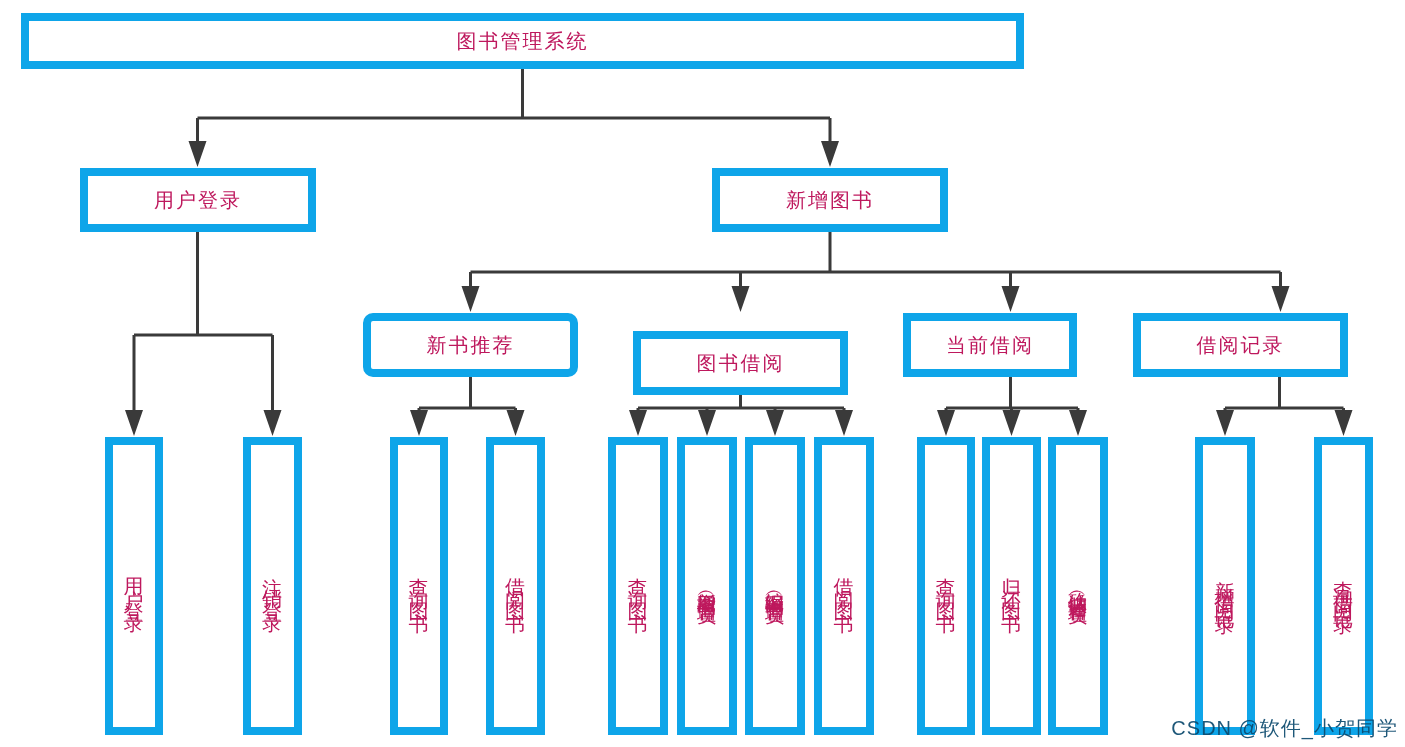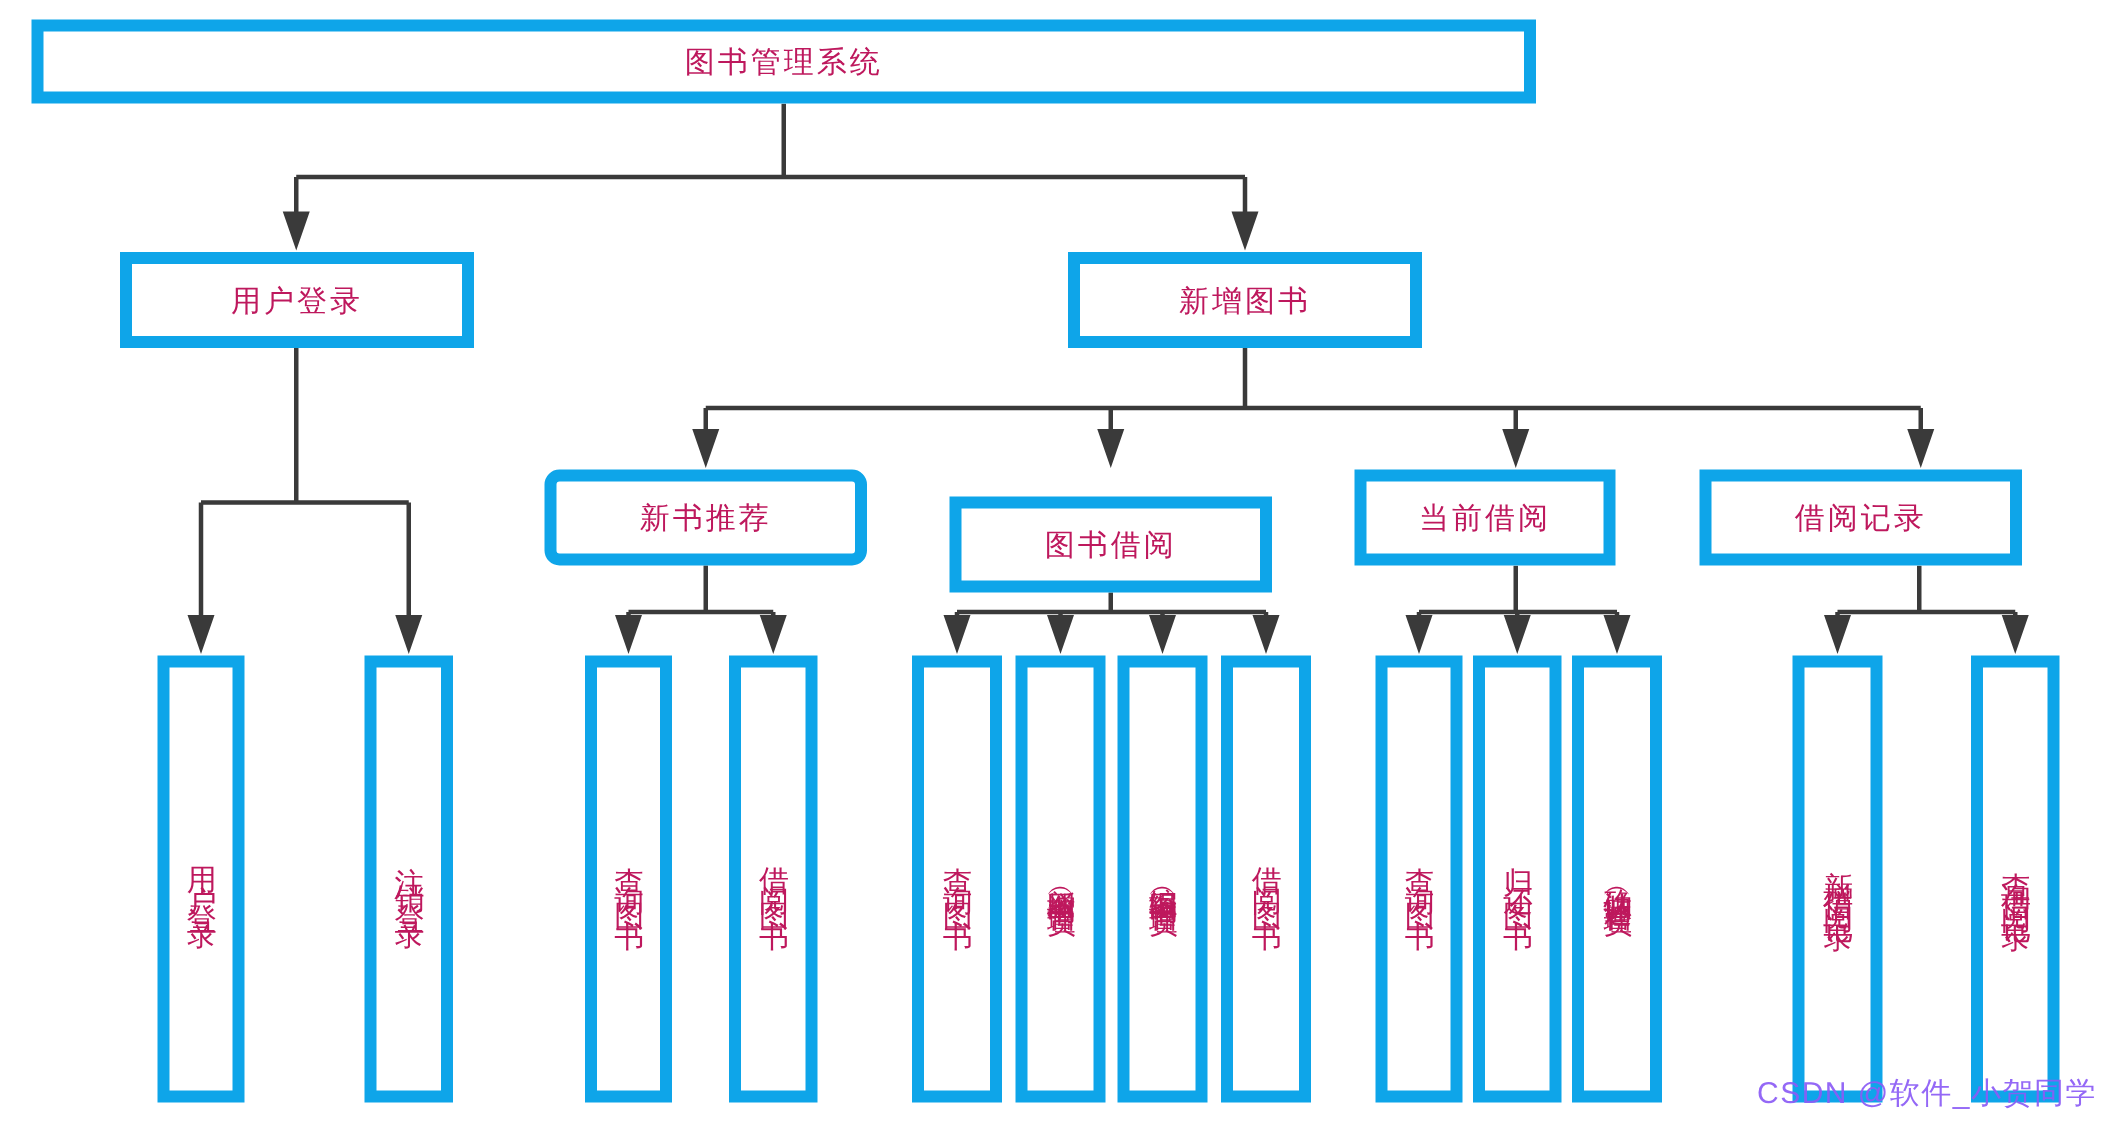--- a/index.html
+++ b/index.html
@@ -41,21 +41,21 @@
   .l-add-book{left:677px;width:60px;}
   .l-edit-book{left:745px;width:60px;}
   .l-borrow-bb{left:814px;width:60px;}
   .l-query-cb{left:917px;width:58px;}
   .l-return{left:982px;width:59px;}
   .l-confirm{left:1048px;width:60px;}
   .l-add-rec{left:1195px;width:60px;}
   .l-query-rec{left:1314px;width:59px;}
   .watermark{
     position:absolute;right:7px;bottom:5px;font-size:20px;
-    color:#8b5cf6;letter-spacing:1px;opacity:.92;white-space:nowrap;
+    color:#0c4a6e;letter-spacing:1px;opacity:.92;white-space:nowrap;
   }
 </style>
 </head>
 <body>
 
 <div class="canvas">
 
   <svg class="connectors" viewBox="0 0 1405 747" xmlns="http://www.w3.org/2000/svg">
     <path fill="none" stroke="#3a3a3a" stroke-width="3" d="
       M522.5 69 V118 M197.5 118 H830 M197.5 118 V150 M830 118 V150

